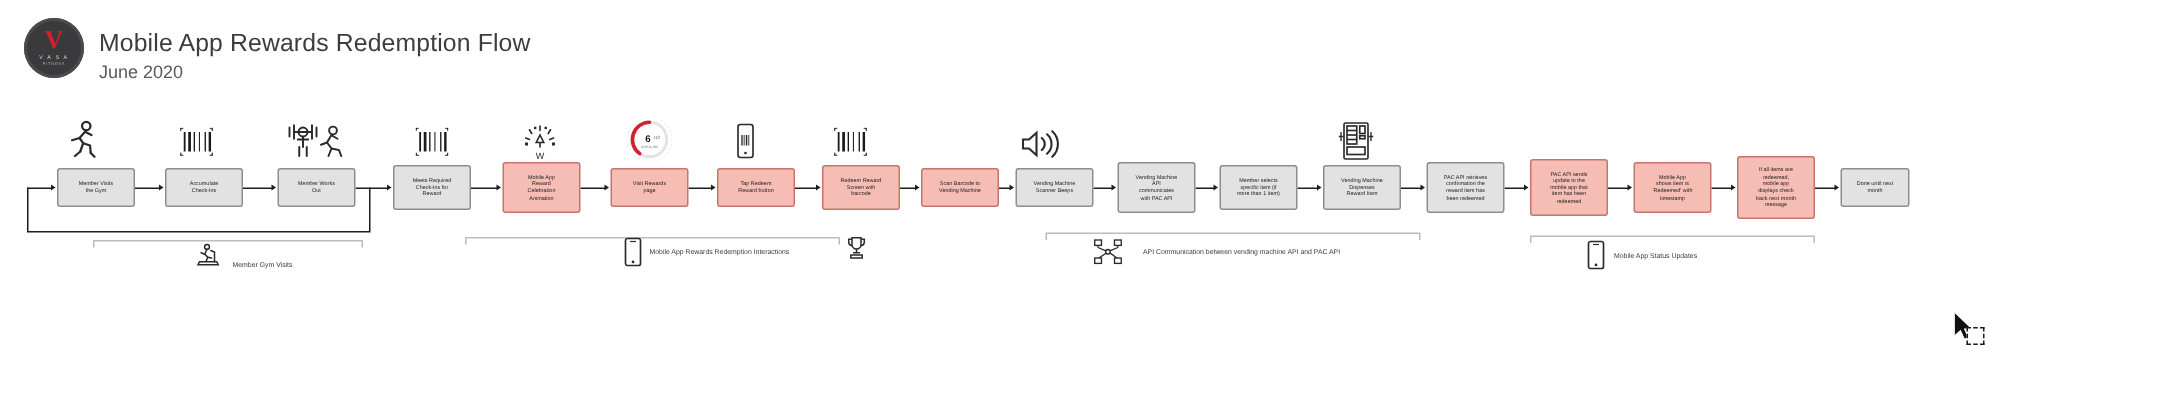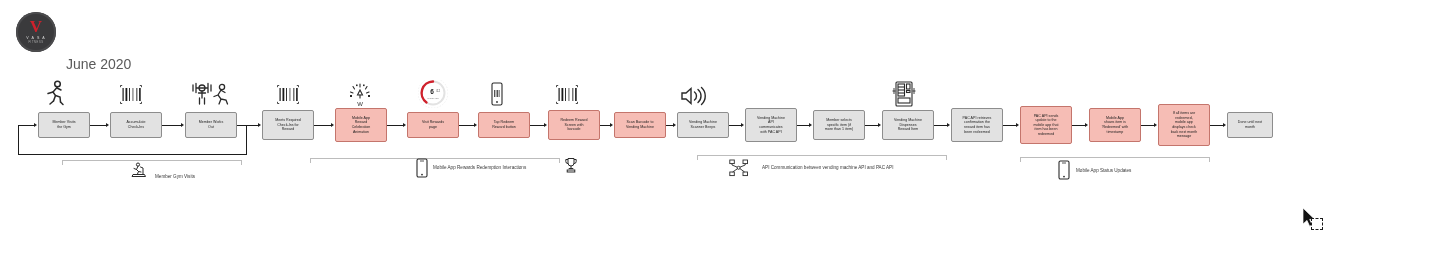--- a/index.html
+++ b/index.html
@@ -17,21 +17,21 @@
   .logo {
     position:absolute; left:16px; top:12px; width:40px; height:40px;
     border-radius:50%; background:#3a3a3c;
     display:flex; flex-direction:column; align-items:center; justify-content:center;
     box-shadow: inset 0 0 0 2px #4b4b4d;
   }
   .logo .v { color:#d0212c; font-size:17px; font-weight:bold; line-height:12px; font-family:"Liberation Serif", serif; }
   .logo .brand { color:#d8d8d8; font-size:3.6px; letter-spacing:1.1px; margin-top:3px; }
   .logo .sub { color:#b0b0b0; font-size:2.6px; letter-spacing:.6px; margin-top:1px; }
   .title { position:absolute; left:66px; top:20px; font-size:16.5px; color:#3d3d3d; letter-spacing:.1px; }
-  .subtitle { position:absolute; left:66px; top:56px; font-size:14px; color:#5a5a5a; }
+  .subtitle { position:absolute; left:66px; top:41px; font-size:12px; color:#5a5a5a; }
 
   
   .canvas { position:absolute; left:0; top:62px; width:1452px; height:212px; }
 
   
   .node {
     position:absolute;
     display:flex; align-items:center; justify-content:center;
     text-align:center;
     font-size:3.6px; line-height:4.6px;
@@ -79,20 +79,21 @@
 <body>
 
 <div id="page">
 
   <div class="header">
     <div class="logo">
       <div class="v">V</div>
       <div class="brand">V A S A</div>
       <div class="sub">FITNESS</div>
     </div>
+    <div class="title">Mobile App Rewards Redemption Flow</div>
     <div class="subtitle">June 2020</div>
   </div>
 
   <div class="canvas">
     <div id="connectors">
         <div class="conn" style="left: 90px; top: 63px; width: 17px;"></div>
         <div class="arrow" style="left: 106.4px; top: 60.6px;"></div>
         <div class="conn" style="left: 162px; top: 63px; width: 20px;"></div>
         <div class="arrow" style="left: 181.4px; top: 60.6px;"></div>
         <div class="conn" style="left: 237px; top: 63px; width: 22px;"></div>

